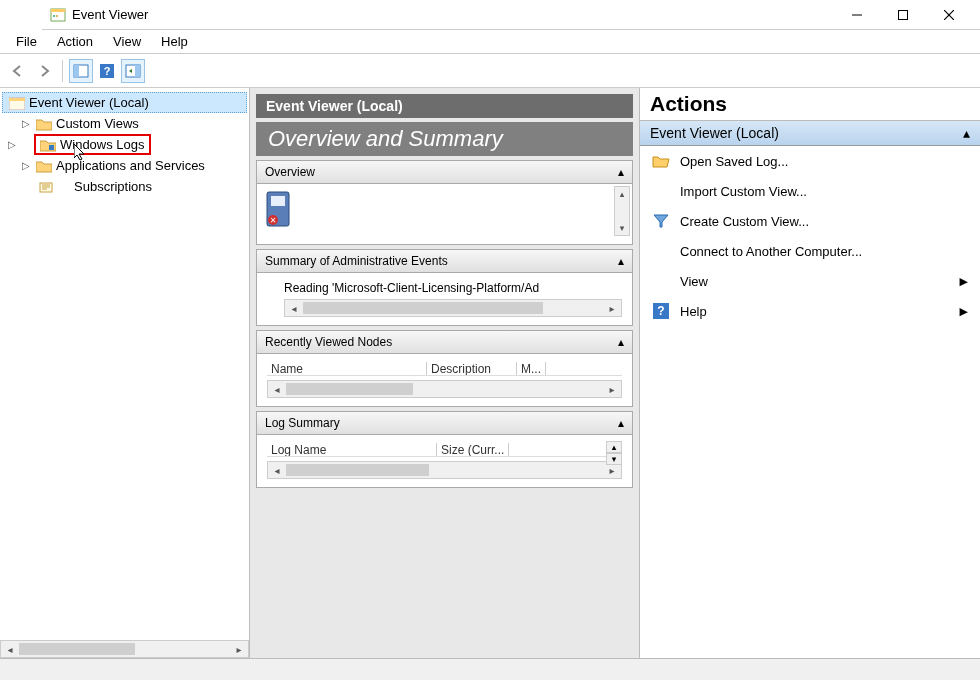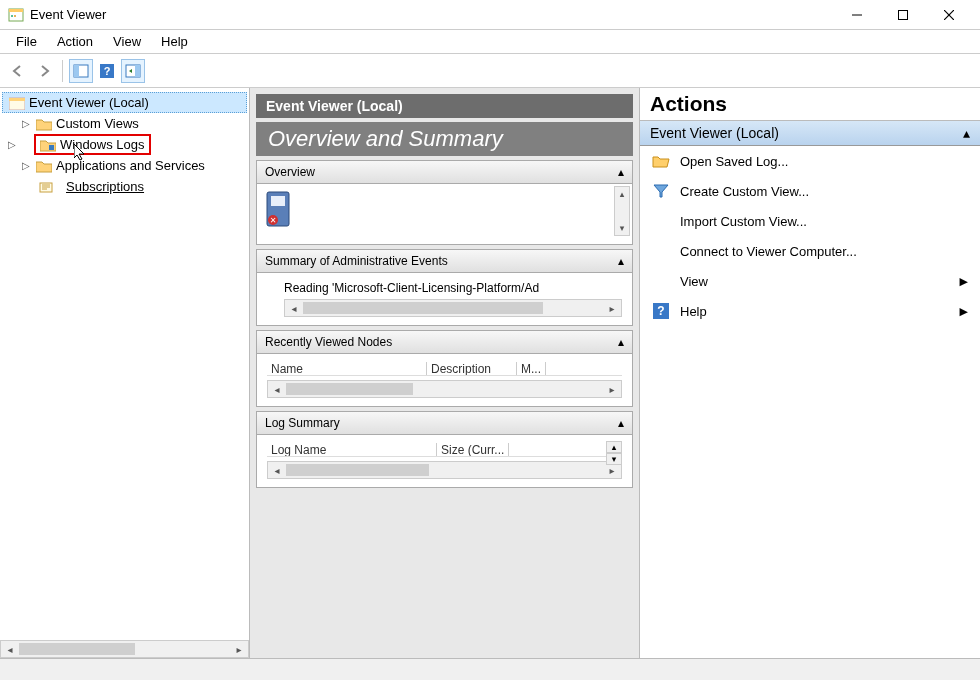--- a/index.html
+++ b/index.html
@@ -1,19 +1,19 @@
 <!DOCTYPE html>
 <html><head>
 <meta charset="utf-8">
 <style>
 * { box-sizing: border-box; margin: 0; padding: 0; }
 body { font-family: "Segoe UI", Tahoma, sans-serif; font-size: 13px; background: #fff; color: #000; width: 980px; height: 680px; overflow: hidden; display: flex; flex-direction: column; }
 
 
-.titlebar { height: 30px; display: flex; align-items: center; padding: 0 8px; border-bottom: 1px solid #ccc; }
+.titlebar { height: 30px; display: flex; align-items: center; padding: 0 8px; border-bottom: 1px solid #ccc; margin-left: 42px; }
 .titlebar .app-icon { width: 16px; height: 16px; margin-right: 6px; }
 .titlebar .title { flex: 1; font-size: 13px; }
 .titlebar .winbtn { width: 46px; height: 30px; display: flex; align-items: center; justify-content: center; cursor: pointer; }
 
 
 .menubar { height: 24px; display: flex; align-items: center; padding: 0 6px; border-bottom: 1px solid #ccc; }
 .menubar .menuitem { padding: 2px 10px; cursor: pointer; }
 
 
 .toolbar { height: 34px; display: flex; align-items: center; padding: 0 6px; border-bottom: 1px solid #ccc; gap: 2px; }
@@ -24,21 +24,21 @@
 
 .main { flex: 1; display: flex; overflow: hidden; }
 
 
 .tree-panel { width: 250px; border-right: 1px solid #bbb; display: flex; flex-direction: column; background: #fff; }
 .tree-content { flex: 1; overflow: hidden; padding: 4px 2px; }
 .tree-root { background: #cce8ff; padding: 2px 6px; display: flex; align-items: center; gap: 4px; border: 1px dotted #5a9fd6; }
 .tree-item { padding: 3px 4px 3px 20px; display: flex; align-items: center; gap: 4px; cursor: pointer; }
 .tree-item .expand { width: 10px; color: #555; font-size: 10px; }
 .tree-highlight { border: 2.5px solid #e20000; margin-left: 16px; display: flex; align-items: center; gap: 4px; padding: 1px 4px; }
-.tree-sub { padding: 3px 4px 3px 36px; display: flex; align-items: center; gap: 12px; cursor: pointer; text-decoration: underline; }
+.tree-sub { padding: 3px 4px 3px 36px; display: flex; align-items: center; gap: 20px; cursor: pointer; }
 .folder-icon { width: 16px; height: 14px; display: inline-block; }
 
 
 .middle-panel { flex: 1; border-right: 1px solid #bbb; background: #e8e8e8; display: flex; flex-direction: column; padding: 6px; gap: 4px; }
 .middle-header { background: #6d6d6d; color: #fff; padding: 4px 10px; font-weight: 600; font-size: 14px; }
 .middle-subheader { background: #808080; color: #fff; padding: 4px 12px; font-size: 22px; font-weight: 300; font-style: italic; }
 .section { border: 1px solid #aaa; background: #fff; }
 .section-head { background: linear-gradient(to bottom, #f7f7f7, #e0e0e0); border-bottom: 1px solid #aaa; padding: 4px 8px; display: flex; justify-content: space-between; align-items: center; font-size: 12px; }
 .section-body { padding: 6px; font-size: 12px; display: flex; gap: 10px; position: relative; }
 .section-body.tall { min-height: 60px; }
@@ -290,34 +290,34 @@
     </div>
     <div class="action-item">
       <span class="ai">
           <svg viewBox="0 0 18 16">
             <path d="M1 4 L6 4 L8 6 L17 6 L15 14 L1 14 Z" fill="#ffcf6b" stroke="#c98f1a"></path>
           </svg>
         </span>
       <span>Open Saved Log...</span>
     </div>
     <div class="action-item">
+      <span class="ai"></span>
+      <span>Import Custom View...</span>
+    </div>
+    <div class="action-item">
       <span class="ai">
           <svg viewBox="0 0 18 16">
             <path d="M2 2 L16 2 L10 9 L10 14 L8 14 L8 9 Z" fill="#6ea6dd" stroke="#2a6bb0"></path>
           </svg>
         </span>
       <span>Create Custom View...</span>
     </div>
     <div class="action-item">
       <span class="ai"></span>
-      <span>Import Custom View...</span>
-    </div>
-    <div class="action-item">
-      <span class="ai"></span>
-      <span>Connect to Viewer Computer...</span>
+      <span>Connect to Another Computer...</span>
     </div>
     <div class="action-item">
       <span class="ai"></span>
       <span>View</span>
       <span class="arrow-right">▶</span>
     </div>
     <div class="action-item">
       <span class="ai">
           <svg viewBox="0 0 18 18">
             <rect x="1" y="1" width="16" height="16" fill="#3878c7"></rect>

